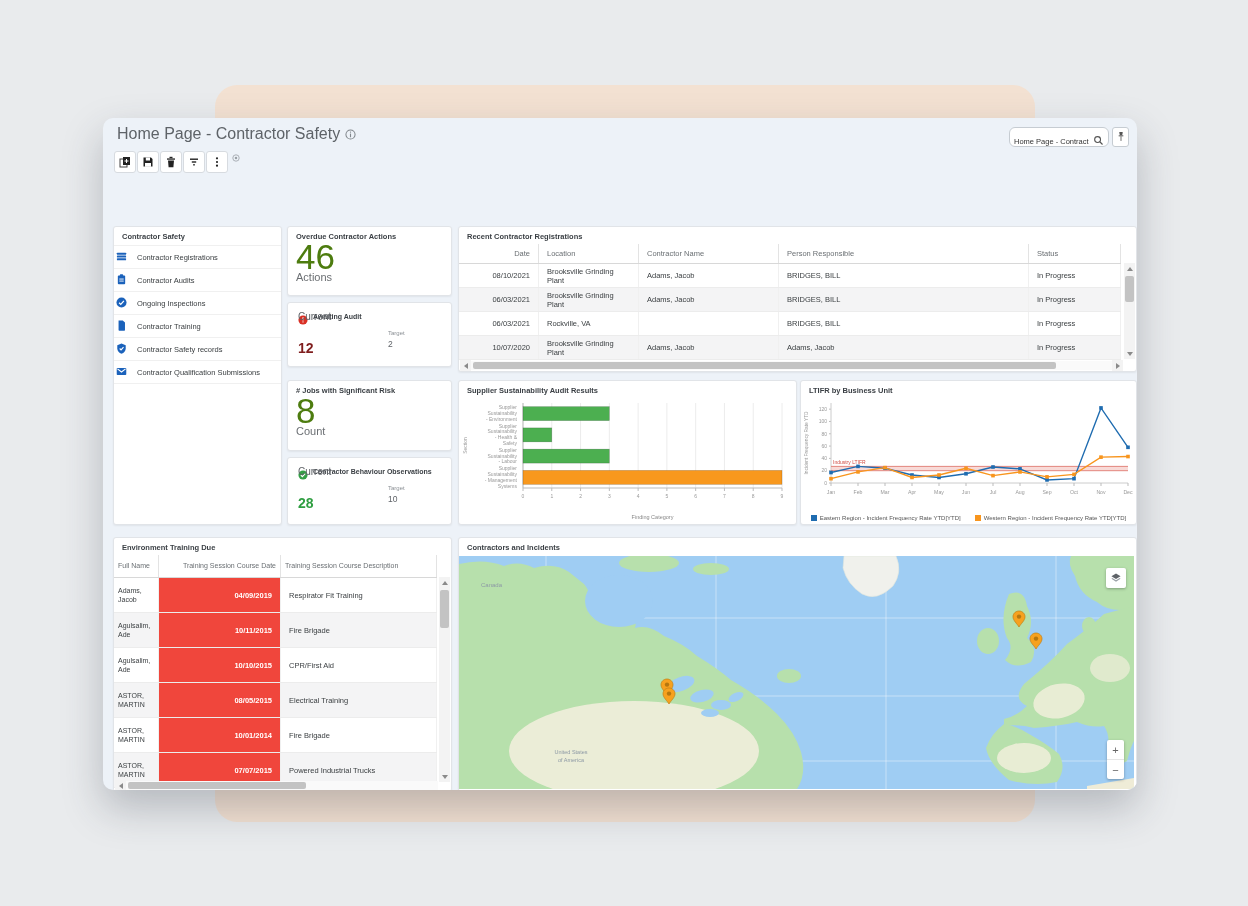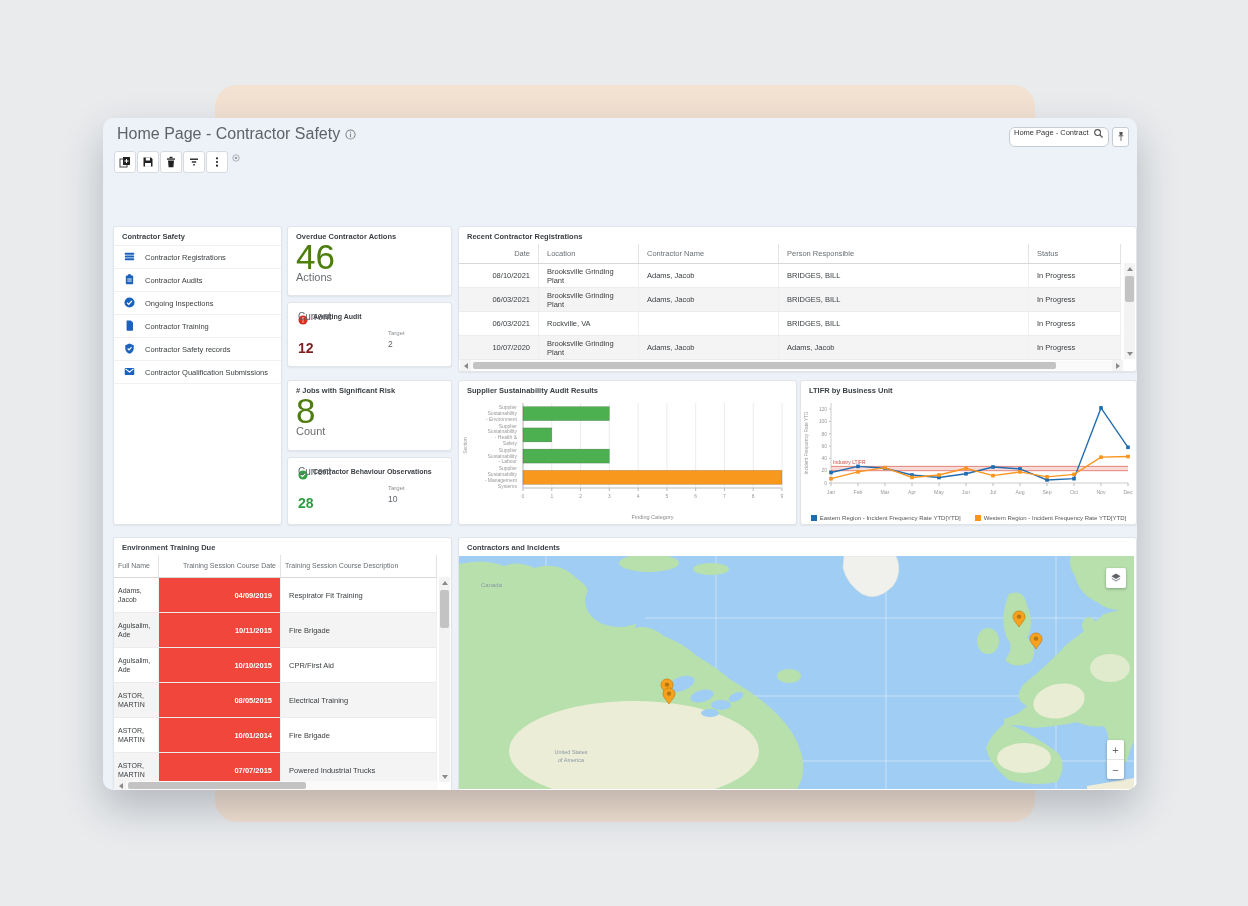--- a/index.html
+++ b/index.html
@@ -5,35 +5,35 @@
   html,body{margin:0;padding:0;width:1248px;height:906px;overflow:hidden;
     background:#e9ebed;font-family:"Liberation Sans","DejaVu Sans",sans-serif;position:relative;}
   .accent{position:absolute;left:215px;top:85px;width:820px;height:737px;background:#f3e1d2;border-radius:22px;}
   .window{position:absolute;left:103px;top:118px;width:1034px;height:672px;background:#edf2f8;
     border-radius:10px;box-shadow:0 18px 40px rgba(45,55,68,.28);overflow:hidden;}
   
   .title-wrap{position:absolute;left:14px;top:7px;display:flex;align-items:center;gap:5px;}
   .page-title{font-size:16px;color:#5e6368;font-weight:400;}
   .search-wrap{position:absolute;right:8px;top:9px;display:flex;gap:3px;align-items:center;}
   .search-box{width:90px;height:18px;background:#fff;border:1px solid #c6ccd2;border-radius:6px;
-    display:flex;align-items:flex-start;padding:0 4px;gap:2px;}
+    display:flex;align-items:flex-end;padding:0 4px;gap:2px;}
   .search-box .val{flex:1;font-size:7.5px;color:#333;white-space:nowrap;overflow:hidden;}
   .pin-btn{width:17px;height:20px;background:#fff;border:1px solid #c6ccd2;border-radius:3px;
     display:flex;align-items:center;justify-content:center;padding:0;}
   .toolbar{position:absolute;left:11px;top:33px;display:flex;gap:1px;}
   .tb-btn{width:22px;height:22px;background:#fff;border:1px solid #d7dbe0;border-radius:3px;
     display:flex;align-items:center;justify-content:center;padding:0;}
   .reg-mark{position:absolute;left:129px;top:30px;}
   
   .card{position:absolute;background:#fff;border:1px solid #e1e4e8;border-radius:3px;
     box-shadow:0 1px 2px rgba(0,0,0,.06);overflow:hidden;}
   .card-title{position:absolute;left:8px;top:5px;font-size:7.5px;font-weight:bold;color:#3a3f44;white-space:nowrap;}
   .sidebar-card{left:10px;top:108px;width:167px;height:297px;}
   .sb-items{position:absolute;left:0;right:0;top:18px;border-top:1px solid #f0f0f0;}
-  .sb-item{height:22px;display:flex;align-items:center;gap:10px;padding-left:10px;
+  .sb-item{height:22px;display:flex;align-items:center;gap:10px;padding-left:2px;
     border-bottom:1px solid #f0f0f0;font-size:7.5px;color:#3c4043;cursor:pointer;}
   .kpi-overdue{left:184px;top:108px;width:163px;height:68px;}
   .kpi-awaiting{left:184px;top:184px;width:163px;height:63px;}
   .kpi-jobs{left:184px;top:262px;width:163px;height:69px;}
   .kpi-behaviour{left:184px;top:339px;width:163px;height:66px;}
   .big-num{position:absolute;left:8px;top:12px;font-size:35px;color:#4d7c0f;line-height:1;}
   .big-unit{position:absolute;left:8px;top:44px;font-size:11px;color:#6b6f73;}
   .kpi-ico{position:absolute;left:10px;top:8px;}
   .kpi-ttl{position:absolute;left:25px;top:10px;font-size:7px;font-weight:bold;color:#3a3f44;}
   .cur-lbl{position:absolute;left:10px;top:8px;font-size:10px;color:#5f6368;}

